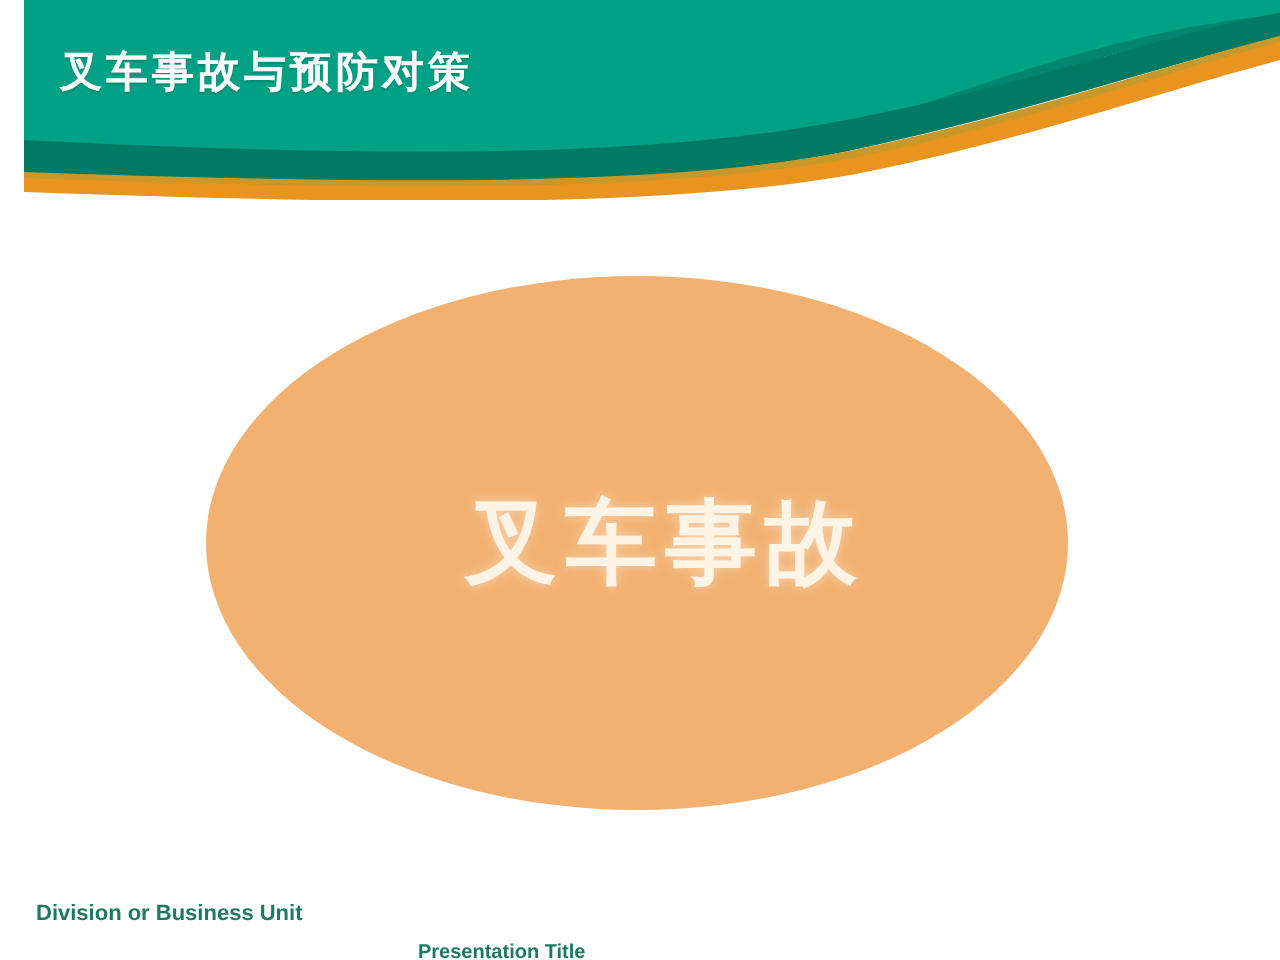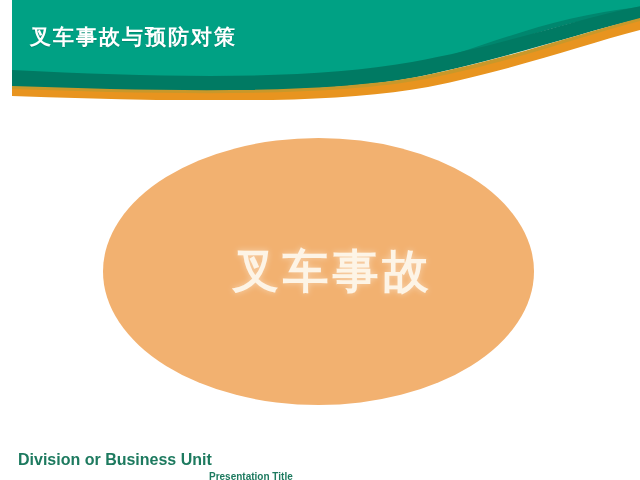--- a/index.html
+++ b/index.html
@@ -69,21 +69,21 @@
     white-space: nowrap;
     text-shadow: 0 0 6px rgba(255,255,255,0.45);
     margin-left: 28px;
   }
 
   
   .footer-division {
     position: absolute;
     left: 18px;
     top: 451px;
-    font-size: 16px;
+    font-size: 11px;
     font-weight: bold;
     color: #1d7a5f;
     white-space: nowrap;
   }
   .footer-presentation {
     position: absolute;
     left: 209px;
     top: 451px;
     font-size: 10px;
     font-weight: bold;

